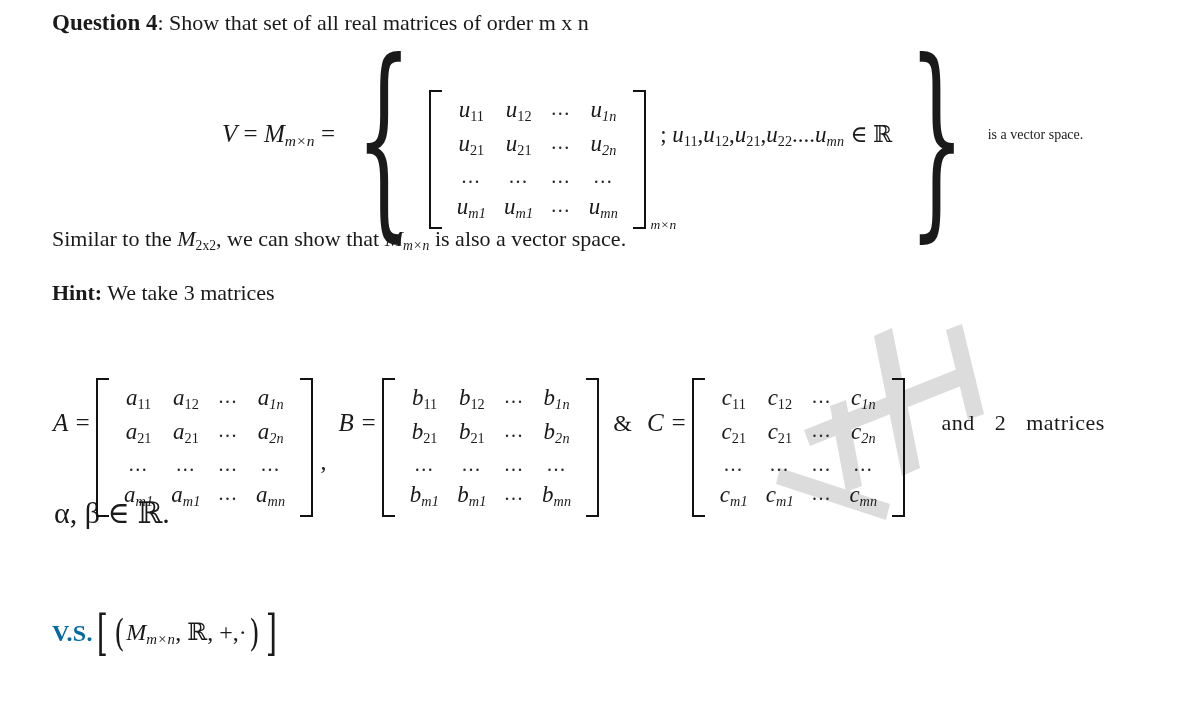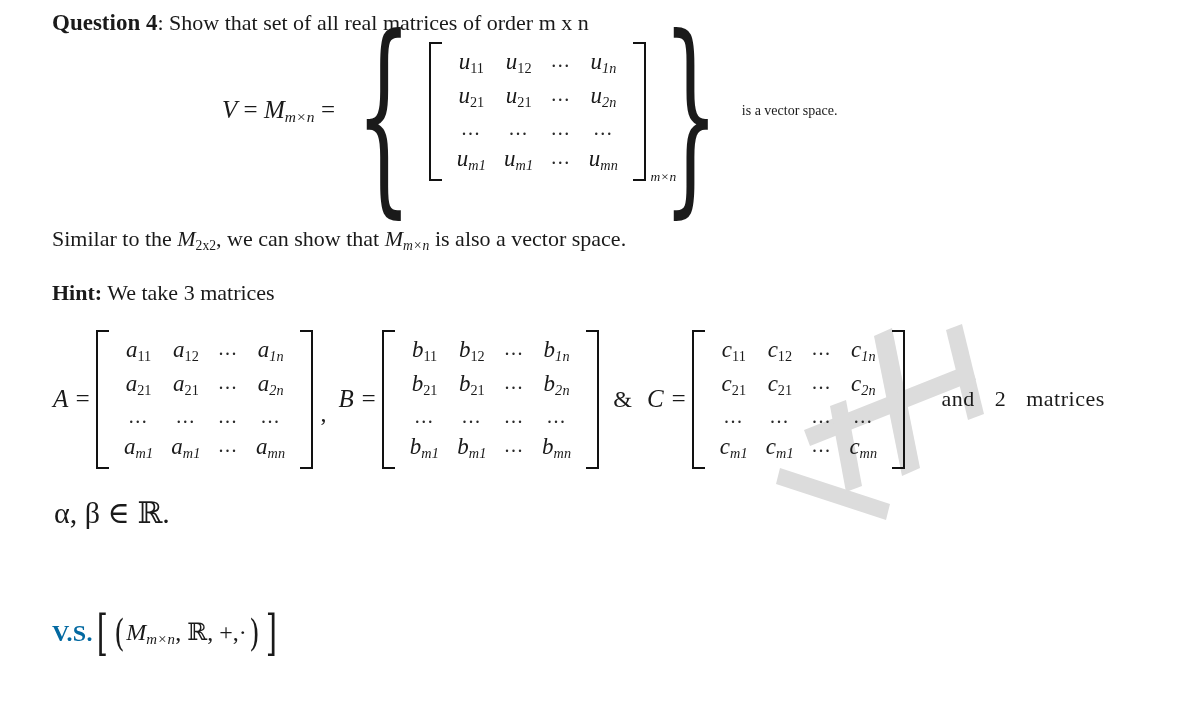--- a/index.html
+++ b/index.html
@@ -102,20 +102,21 @@
     transform: scaleX(0.42);
     margin: 0 -22px 0 -22px;
     top: 4px;
   }
 
   
   .matrix {
     display: inline-flex;
     align-items: center;
     position: relative;
+    margin-top: 48px;
   }
   .bracket {
     width: 11px;
     align-self: stretch;
     position: relative;
   }
   .bracket::before,
   .bracket::after,
   .bracket i {
     content: "";
@@ -307,20 +308,26 @@
 
         <span class="mcell"><span class="v">u</span><sub class="s">m1</sub></span>
         <span class="mcell"><span class="v">u</span><sub class="s">m1</sub></span>
         <span class="mcell dots">...</span>
         <span class="mcell"><span class="v">u</span><sub class="s">mn</sub></span>
       </span>
       <span class="bracket right"></span>
       <span class="msub" style="right:-30px; bottom:-4px;">m×n</span>
     </span>
 
+    <span id="vcond">
+      <span>;</span>
+      <span class="v">u</span><sub class="sn">11</sub>,<span class="v">u</span><sub class="sn">12</sub>,<span class="v">u</span><sub class="sn">21</sub>,<span class="v">u</span><sub class="sn">22</sub>....<span class="v">u</span><sub class="s">mn</sub>
+      <span>∈</span>
+      <span class="bb">ℝ</span>
+    </span>
 
     <span class="curly curly-big">}</span>
 
     <span id="vtail">is a vector space.</span>
   </div>
 
   <div class="line" id="similar-line">
     <span>Similar to the </span><span class="v">M</span><sub class="sn">2x2</sub><span>, we can show that </span><span class="v">M</span><sub class="s">m×n</sub><span> is also a vector space.</span>
   </div>
 

